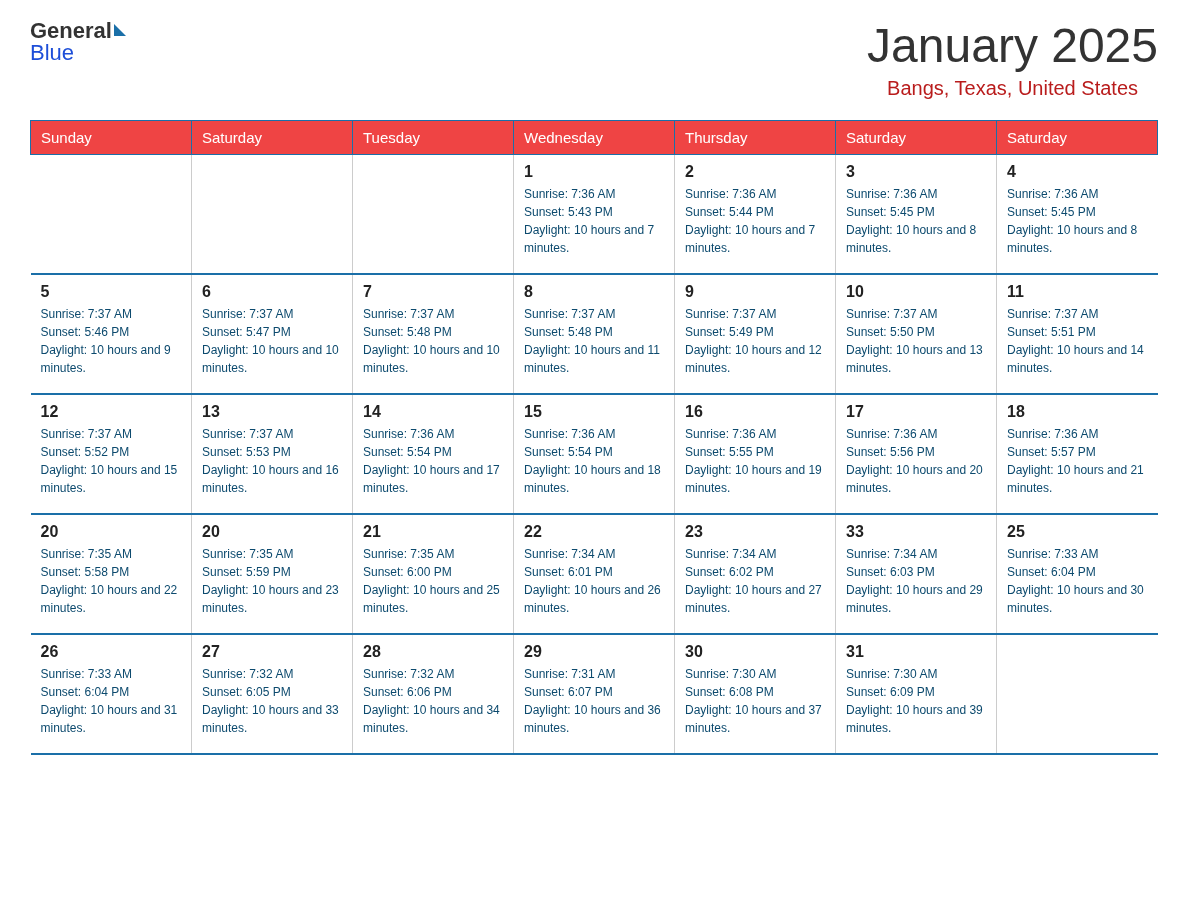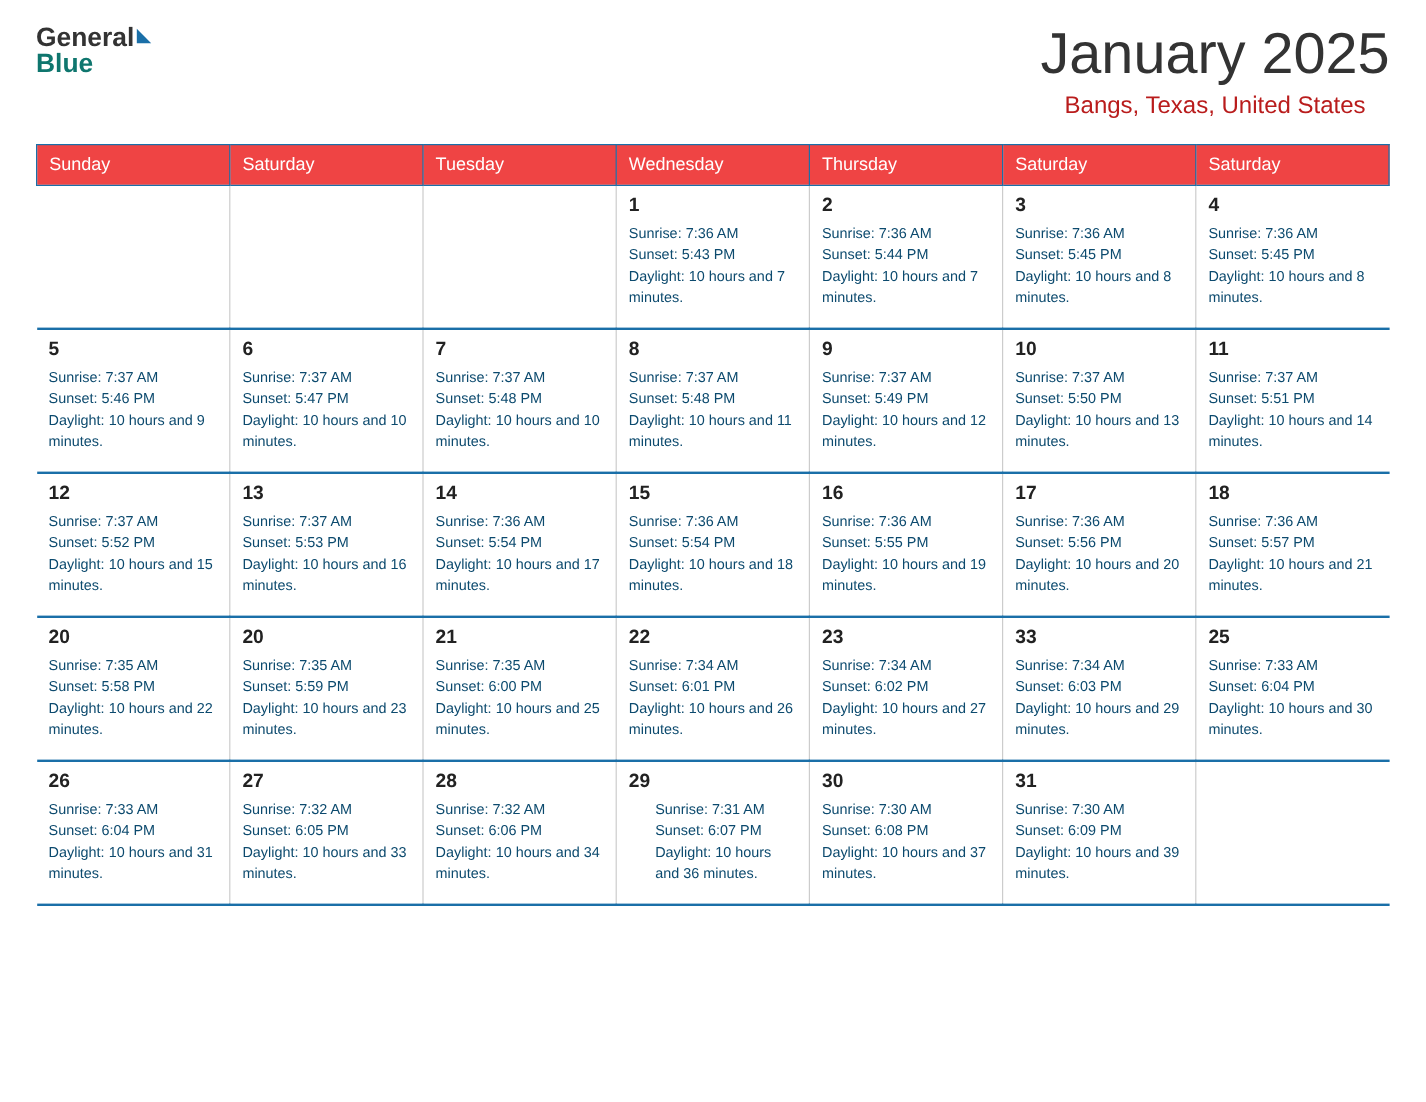--- a/index.html
+++ b/index.html
@@ -32,23 +32,23 @@
     .logo-general { color: #333; }
     .logo-arrow {
       width: 0; height: 0;
       border-left: 12px solid #1a6fa8;
       border-top: 12px solid transparent;
       border-bottom: 0px solid transparent;
       margin-left: 2px;
       margin-top: 4px;
     }
     .logo-blue {
-      color: #0f766e;
+      color: #1d4ed8;
       font-size: 22px;
-      font-weight: bold;
+      font-weight: normal;
       margin-top: -2px;
     }
     .title-block {
       text-align: center;
     }
     .month-title {
       font-size: 48px;
       font-weight: normal;
       color: #333;
       line-height: 1.1;
@@ -306,21 +306,21 @@
 Daylight: 10 hours and 33 minutes.</div>
         </td>
         <td>
           <span class="day-number">28</span>
           <div class="day-info" style="white-space: pre-line;">Sunrise: 7:32 AM
 Sunset: 6:06 PM
 Daylight: 10 hours and 34 minutes.</div>
         </td>
         <td>
           <span class="day-number">29</span>
-          <div class="day-info" style="white-space: pre-line; margin-left: 22px;">Sunrise: 7:31 AM
+          <div class="day-info" style="white-space: pre-line;">Sunrise: 7:31 AM
 Sunset: 6:07 PM
 Daylight: 10 hours and 36 minutes.</div>
         </td>
         <td>
           <span class="day-number">30</span>
           <div class="day-info" style="white-space: pre-line;">Sunrise: 7:30 AM
 Sunset: 6:08 PM
 Daylight: 10 hours and 37 minutes.</div>
         </td>
         <td>

